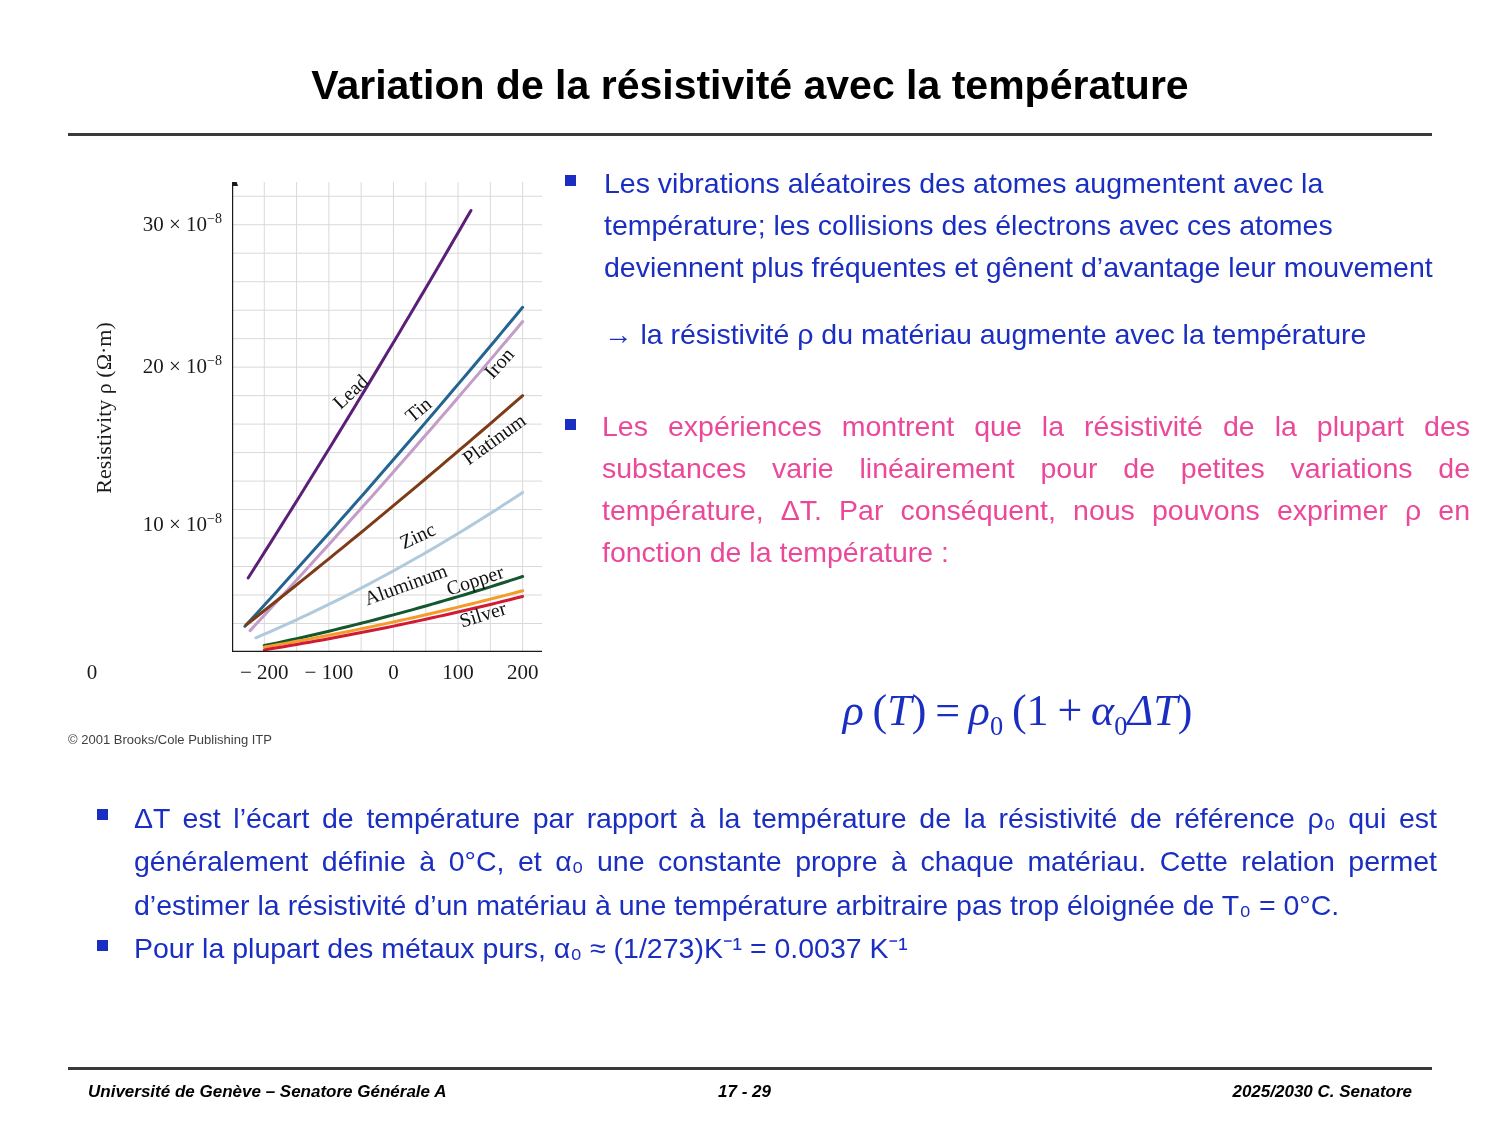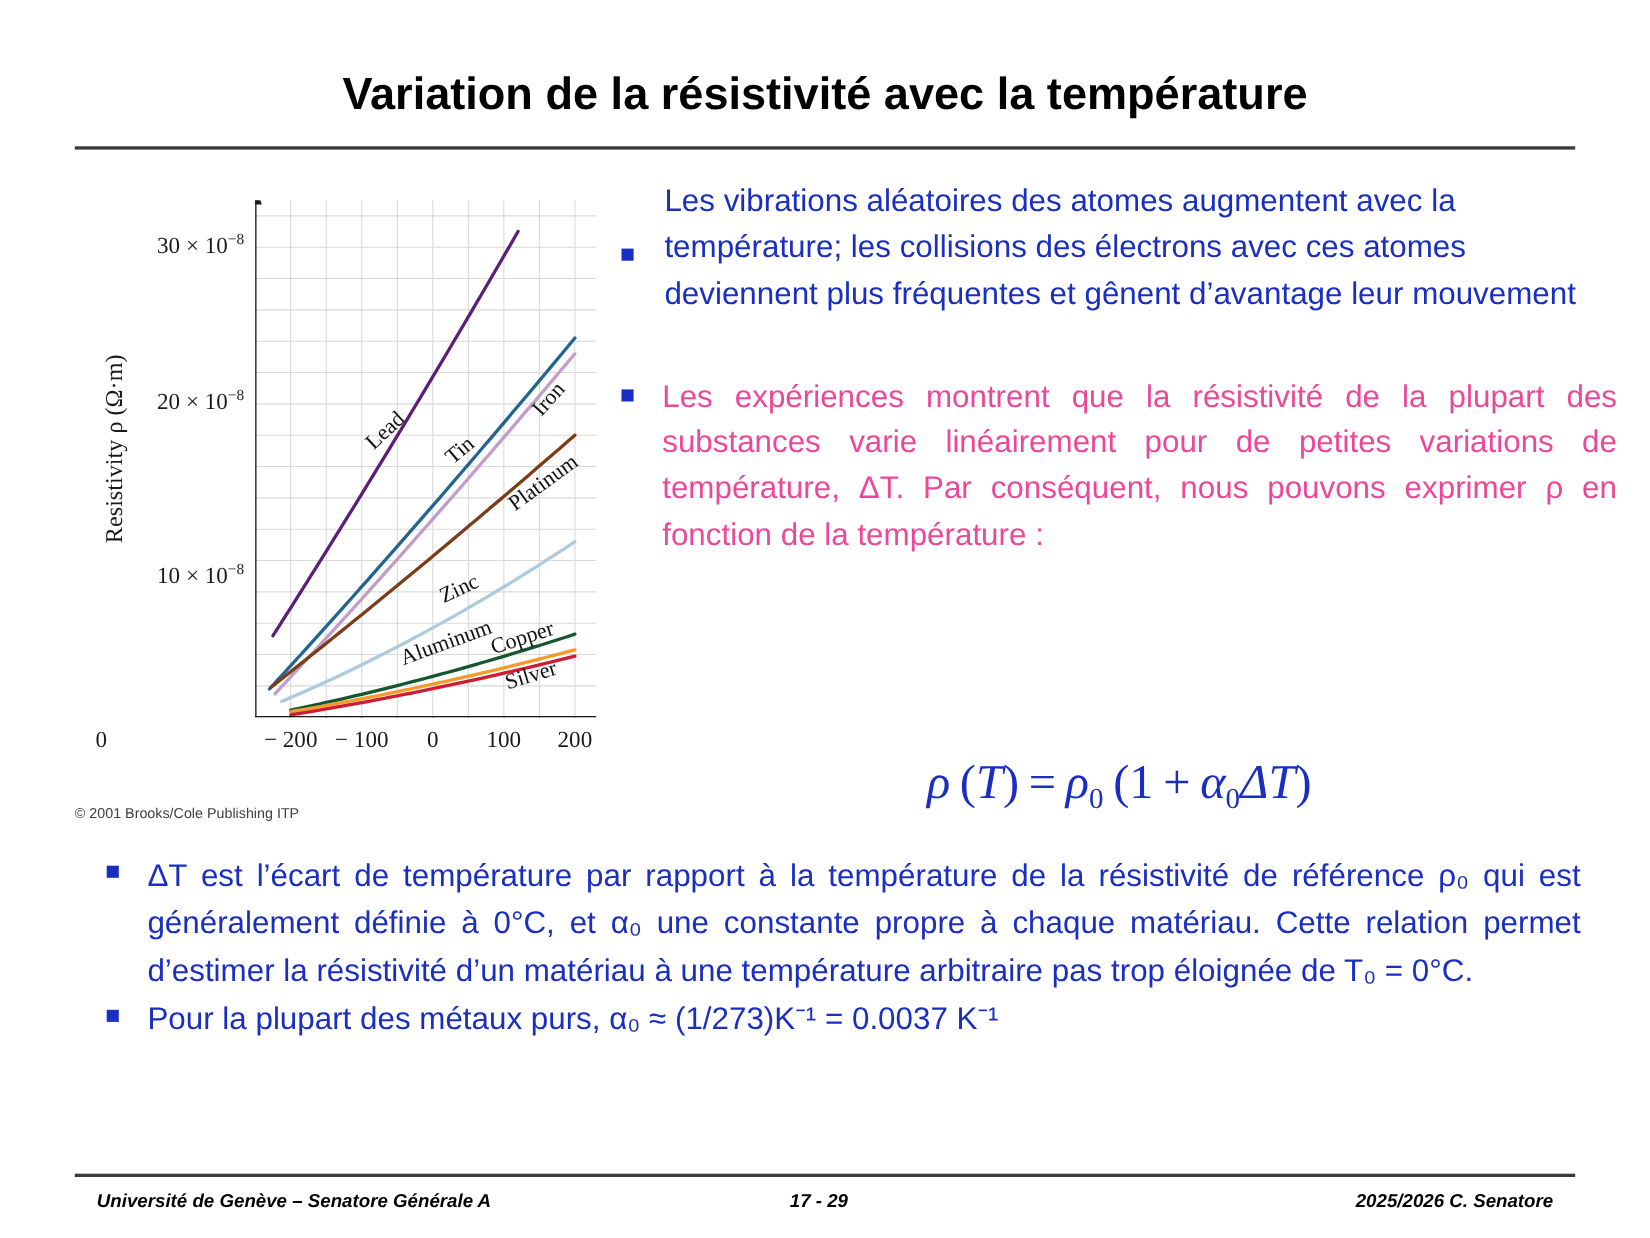--- a/index.html
+++ b/index.html
@@ -75,21 +75,20 @@
     margin-top:13px;
   }
   .btxt{margin-left:0;}
 
   #right-col{
     position:absolute;left:565px;top:162px;width:905px;
   }
   .r-para{
     font-size:28.5px;line-height:1.48;color:#1a2ec2;
     font-family:"Liberation Sans", sans-serif;
-    align-items:center;
   }
   .r-para .sq{margin-right:28px;}
   .arrow-line{
     margin-top:26px;margin-left:39px;
     font-size:28.5px;line-height:1.4;color:#1a2ec2;
   }
   .r-para2{
     margin-top:52px;
     font-size:28.5px;line-height:1.47;color:#ec4899;
     text-align:justify;
@@ -100,21 +99,21 @@
   .formula{
     position:absolute;left:565px;top:685px;width:905px;
     text-align:center;
     font-family:"Liberation Serif", serif;
     font-size:44px;color:#1a2ec2;
     font-style:italic;
   }
   .formula .nonital{font-style:normal;}
   .formula sub{font-size:.6em;font-style:normal;}
 
-  #bottom-col{position:absolute;left:97px;top:775px;width:1340px;}
+  #bottom-col{position:absolute;left:97px;top:797px;width:1340px;}
   .b-para{
     font-size:28.5px;line-height:1.52;color:#1a2ec2;
     text-align:justify;
   }
   .b-para .sq{margin-right:26px;margin-top:12px;}
   .b-para .btxt{flex:1;}
   .b-para2{
     font-size:28.5px;line-height:1.5;color:#1a2ec2;
   }
   .b-para2 .sq{margin-right:26px;}
@@ -248,20 +247,21 @@
       </div>
   </div>
 
   <div id="right-col">
 
     <div class="r-para bullet-row">
       <span class="sq"></span>
       <span class="btxt">Les vibrations aléatoires des atomes augmentent avec la température; les collisions des électrons avec ces atomes deviennent plus fréquentes et gênent d’avantage leur mouvement</span>
     </div>
 
+    <div class="arrow-line">→ la résistivité ρ du matériau augmente avec la température</div>
 
     <div class="r-para2 bullet-row">
       <span class="sq"></span>
       <span class="btxt">Les expériences montrent que la résistivité  de la plupart des substances varie linéairement pour de petites variations de température, ΔT. Par conséquent, nous pouvons exprimer ρ en fonction de la température :</span>
     </div>
   </div>
 
   <div class="formula">
     <span>ρ</span><span class="nonital"> (</span><span>T</span><span class="nonital">)</span><span class="nonital"> = </span><span>ρ<sub>0</sub></span><span class="nonital"> (1 + </span><span>α<sub>0</sub></span><span>ΔT</span><span class="nonital">)</span>
   </div>
@@ -275,15 +275,15 @@
 
     <div class="b-para2 bullet-row">
       <span class="sq"></span>
       <span class="btxt">Pour la plupart des métaux purs, α₀ ≈ (1/273)K⁻¹ = 0.0037 K⁻¹</span>
     </div>
   </div>
 
   <div class="footer-rule"></div>
   <div class="footer f-left">Université de Genève – Senatore Générale A</div>
   <div class="footer f-center">17 - 29</div>
-  <div class="footer f-right">2025/2026  C. Senatore</div>
+  <div class="footer f-right">2025/2030  C. Senatore</div>
 
 </div>
 
 </body></html>

